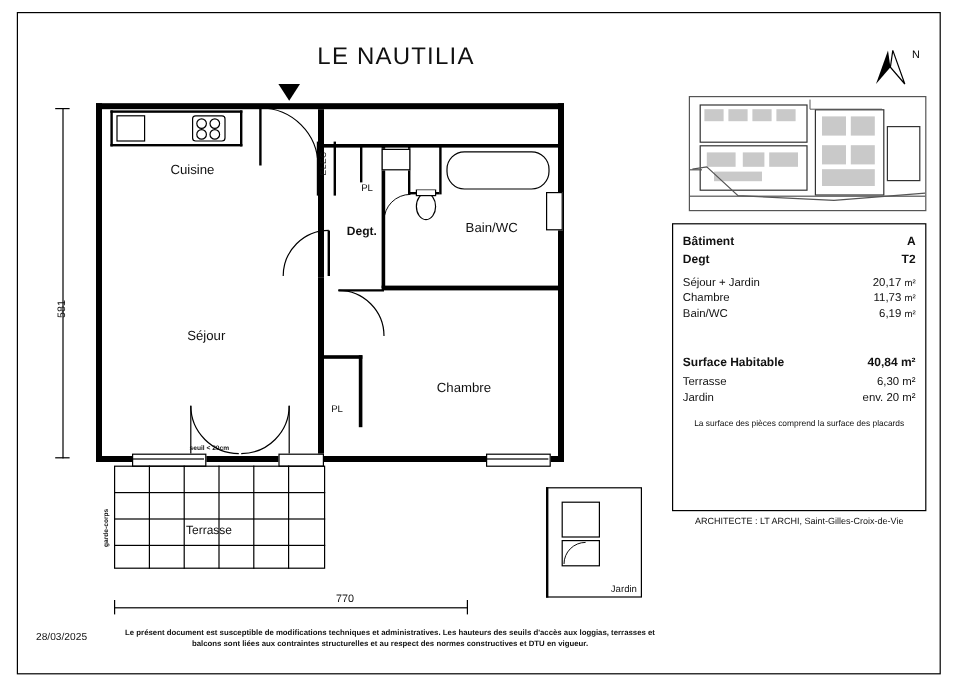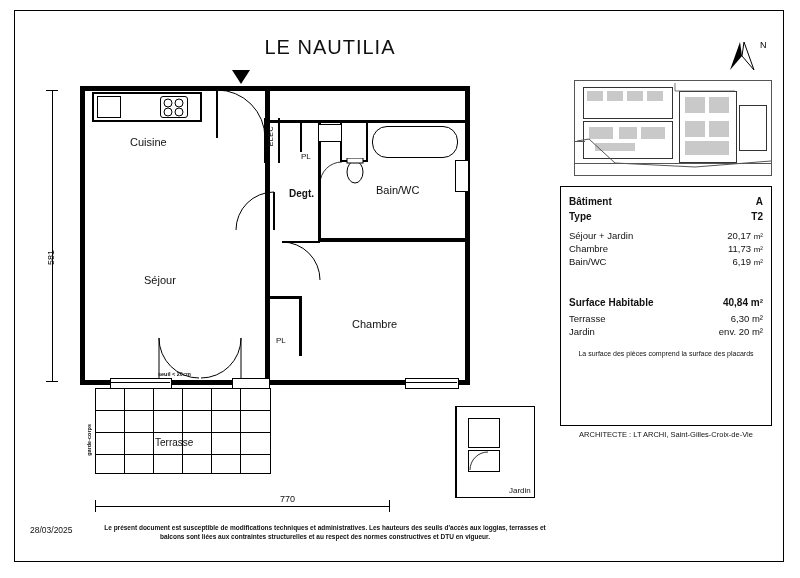--- a/index.html
+++ b/index.html
@@ -10,21 +10,21 @@
   .title{position:absolute;left:215px;top:36px;width:230px;text-align:center;font-size:20px;letter-spacing:1px;font-family:"Liberation Sans",sans-serif;}
 
   
   .compass{position:absolute;left:712px;top:36px;width:60px;height:42px;}
 
   
   .wall{position:absolute;background:#000;}
   .thin{position:absolute;background:#000;}
 
   .room-label{position:absolute;font-size:10px;color:#111;white-space:nowrap;}
-  .room-label.big{font-size:11px;}
+  .room-label.big{font-size:11px;margin-left:12px;}
   .vert{writing-mode:vertical-rl;transform:rotate(180deg);}
 
   .dim-text{position:absolute;font-size:9px;}
   .dimline{position:absolute;background:#000;}
 
   
   .info{position:absolute;left:560px;top:186px;width:212px;height:240px;border:1px solid #000;box-sizing:border-box;background:#fff;}
   .info .row{display:flex;justify-content:space-between;padding:1px 8px;font-size:9.5px;}
   .info .row.head{font-weight:bold;font-size:10px;padding-top:3px;align-items:center;}
   .info .unit{width:22px;text-align:left;font-size:8px;}
@@ -92,21 +92,21 @@
     </svg>
   </div>
 
   <div class="info">
     <div style="padding-top:6px;"></div>
     <div class="row head">
         <span>Bâtiment</span>
         <span class="val">A</span>
       </div>
     <div class="row head">
-        <span>Type</span>
+        <span>Degt</span>
         <span class="val">T2</span>
       </div>
     <div style="height:6px"></div>
     <div class="row">
         <span>Séjour + Jardin</span>
         <span><span class="val">20,17</span> <span class="unit">m²</span></span>
       </div>
     <div class="row">
         <span>Chambre</span>
         <span><span class="val">11,73</span> <span class="unit">m²</span></span>

